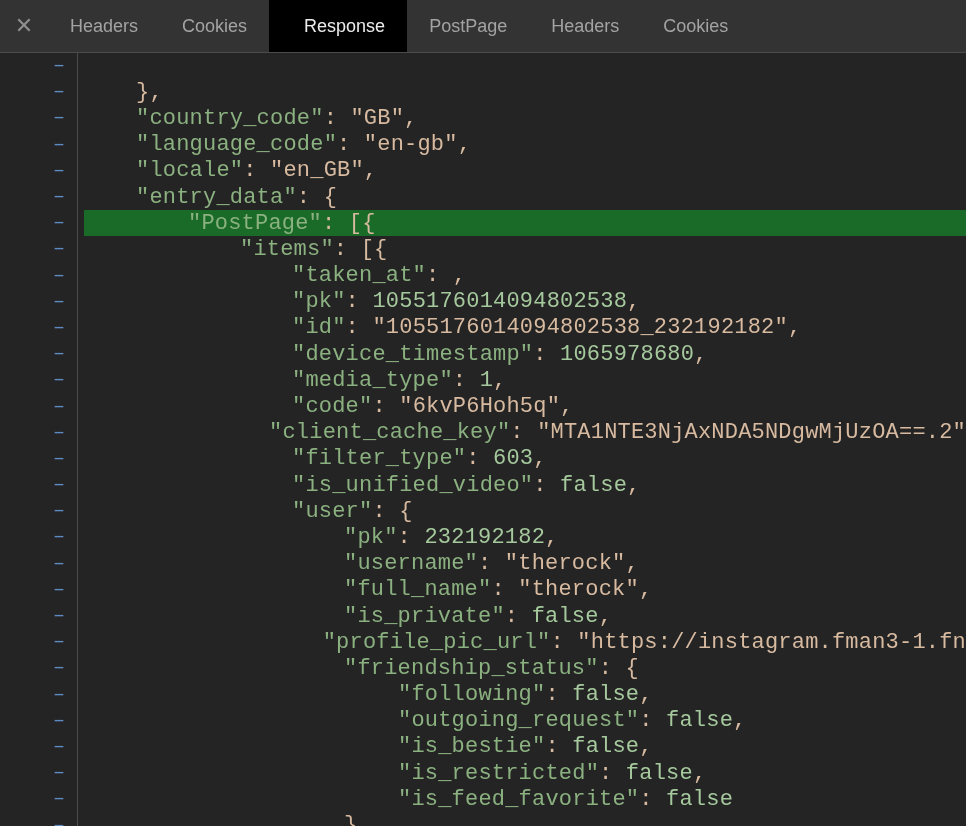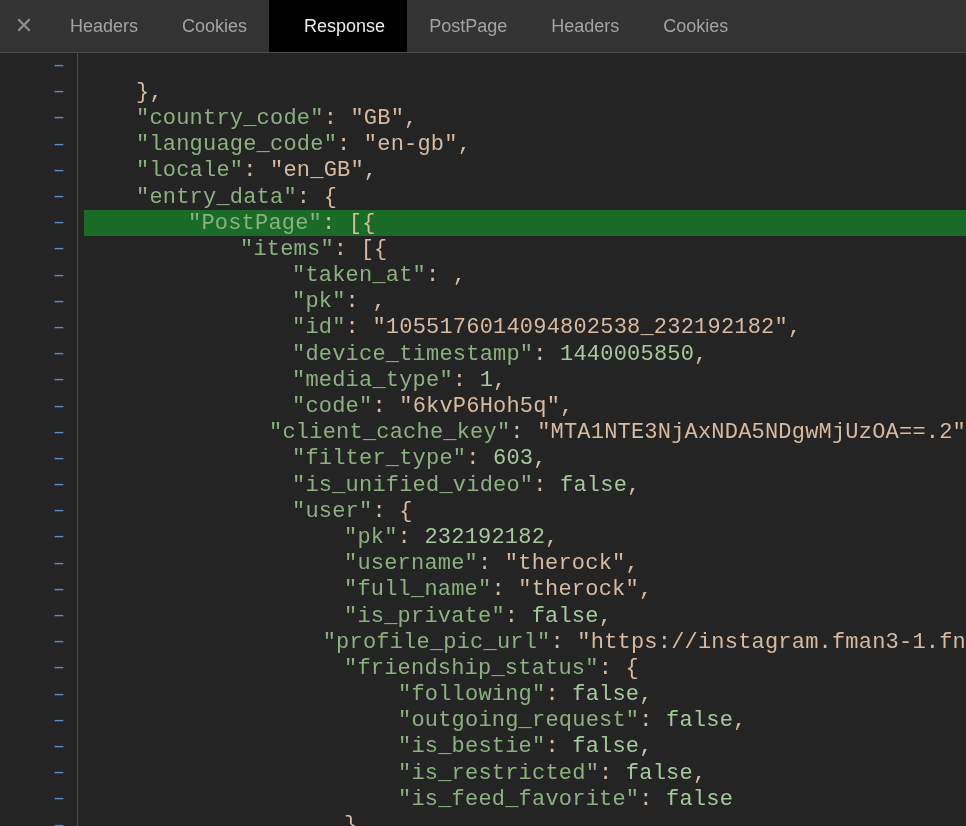--- a/index.html
+++ b/index.html
@@ -204,23 +204,23 @@
   <div class="code-area" id="code">
       <div class="code-line"><span class="ind i3"></span></div>
       <div class="code-line"><span class="ind i1"></span><span class="pun">},</span></div>
       <div class="code-line"><span class="ind i1"></span><span class="key">"country_code"</span><span class="pun">: </span><span class="str">"GB"</span><span class="pun">,</span></div>
       <div class="code-line"><span class="ind i1"></span><span class="key">"language_code"</span><span class="pun">: </span><span class="str">"en-gb"</span><span class="pun">,</span></div>
       <div class="code-line"><span class="ind i1"></span><span class="key">"locale"</span><span class="pun">: </span><span class="str">"en_GB"</span><span class="pun">,</span></div>
       <div class="code-line"><span class="ind i1"></span><span class="key">"entry_data"</span><span class="pun">: {</span></div>
       <div class="code-line match"><span class="ind i2"></span><span class="key">"PostPage"</span><span class="pun">: [{</span></div>
       <div class="code-line"><span class="ind i3"></span><span class="key">"items"</span><span class="pun">: [{</span></div>
       <div class="code-line"><span class="ind i4"></span><span class="key">"taken_at"</span><span class="pun">: </span><span class="pun">,</span></div>
-      <div class="code-line"><span class="ind i4"></span><span class="key">"pk"</span><span class="pun">: </span><span class="pun">,</span></div>
+      <div class="code-line"><span class="ind i4"></span><span class="key">"pk"</span><span class="pun">: </span><span class="num">1055176014094802538</span><span class="pun">,</span></div>
       <div class="code-line"><span class="ind i4"></span><span class="key">"id"</span><span class="pun">: </span><span class="str">"1055176014094802538_232192182"</span><span class="pun">,</span></div>
-      <div class="code-line"><span class="ind i4"></span><span class="key">"device_timestamp"</span><span class="pun">: </span><span class="num">1440005850</span><span class="pun">,</span></div>
+      <div class="code-line"><span class="ind i4"></span><span class="key">"device_timestamp"</span><span class="pun">: </span><span class="num">1065978680</span><span class="pun">,</span></div>
       <div class="code-line"><span class="ind i4"></span><span class="key">"media_type"</span><span class="pun">: </span><span class="num">1</span><span class="pun">,</span></div>
       <div class="code-line"><span class="ind i4"></span><span class="key">"code"</span><span class="pun">: </span><span class="str">"6kvP6Hoh5q"</span><span class="pun">,</span></div>
       <div class="code-line"><span class="ind i4"></span><span class="key">"client_cache_key"</span><span class="pun">: </span><span class="str">"MTA1NTE3NjAxNDA5NDgwMjUzOA==.2"</span></div>
       <div class="code-line"><span class="ind i4"></span><span class="key">"filter_type"</span><span class="pun">: </span><span class="num">603</span><span class="pun">,</span></div>
       <div class="code-line"><span class="ind i4"></span><span class="key">"is_unified_video"</span><span class="pun">: </span><span class="bool">false</span><span class="pun">,</span></div>
       <div class="code-line"><span class="ind i4"></span><span class="key">"user"</span><span class="pun">: {</span></div>
       <div class="code-line"><span class="ind i5"></span><span class="key">"pk"</span><span class="pun">: </span><span class="num">232192182</span><span class="pun">,</span></div>
       <div class="code-line"><span class="ind i5"></span><span class="key">"username"</span><span class="pun">: </span><span class="str">"therock"</span><span class="pun">,</span></div>
       <div class="code-line"><span class="ind i5"></span><span class="key">"full_name"</span><span class="pun">: </span><span class="str">"therock"</span><span class="pun">,</span></div>
       <div class="code-line"><span class="ind i5"></span><span class="key">"is_private"</span><span class="pun">: </span><span class="bool">false</span><span class="pun">,</span></div>

